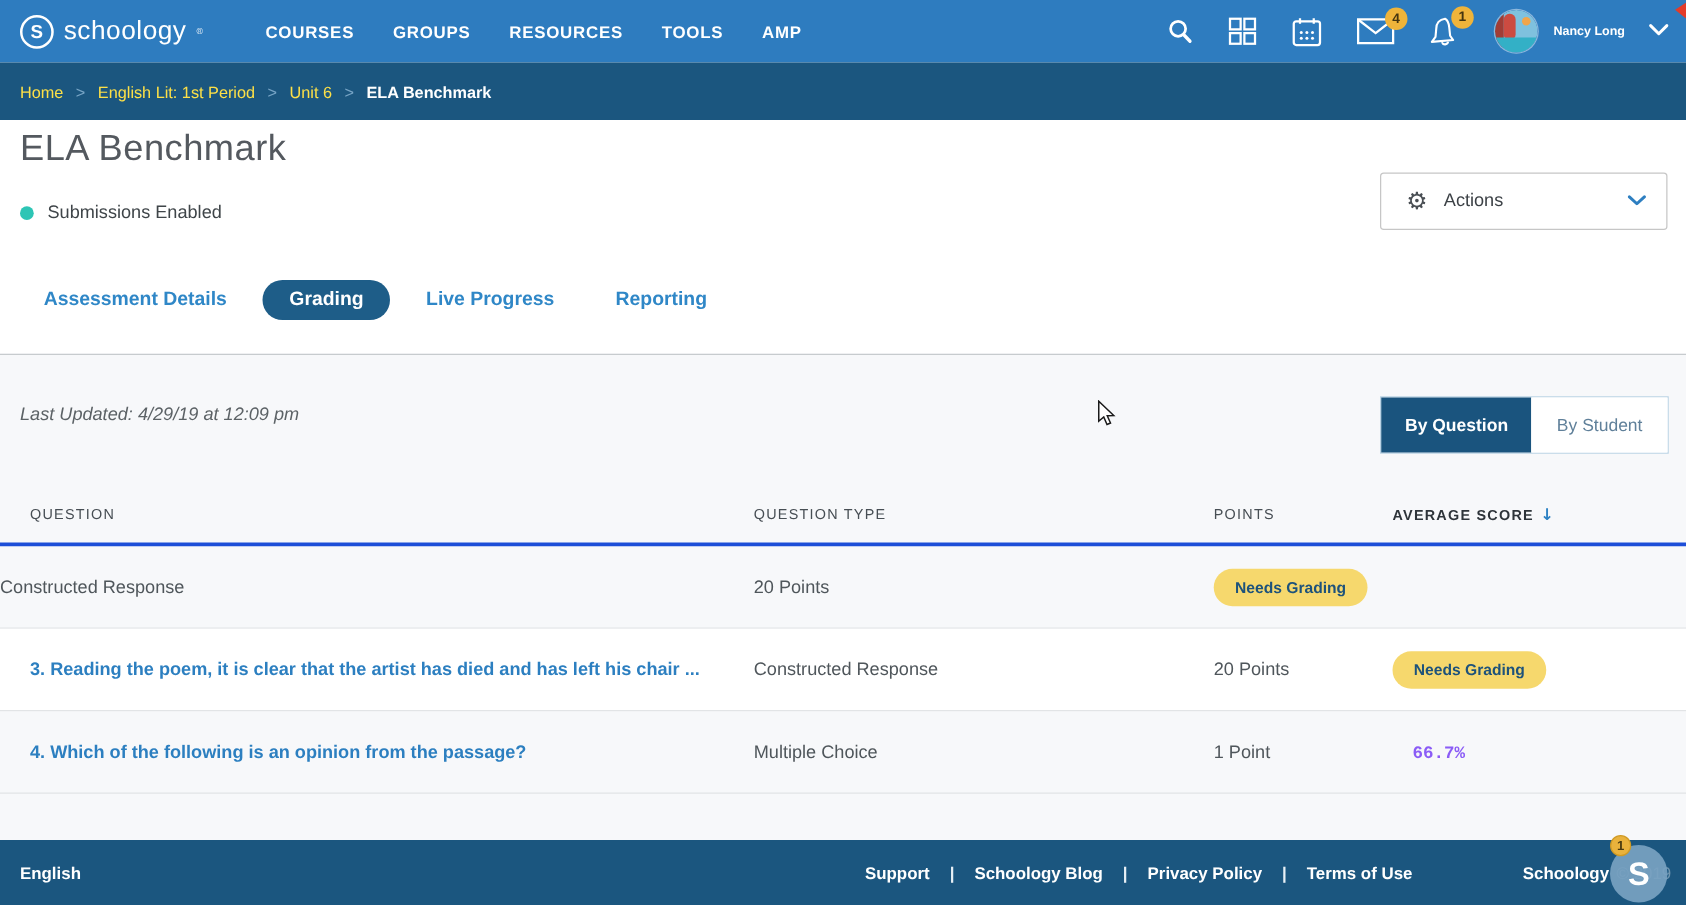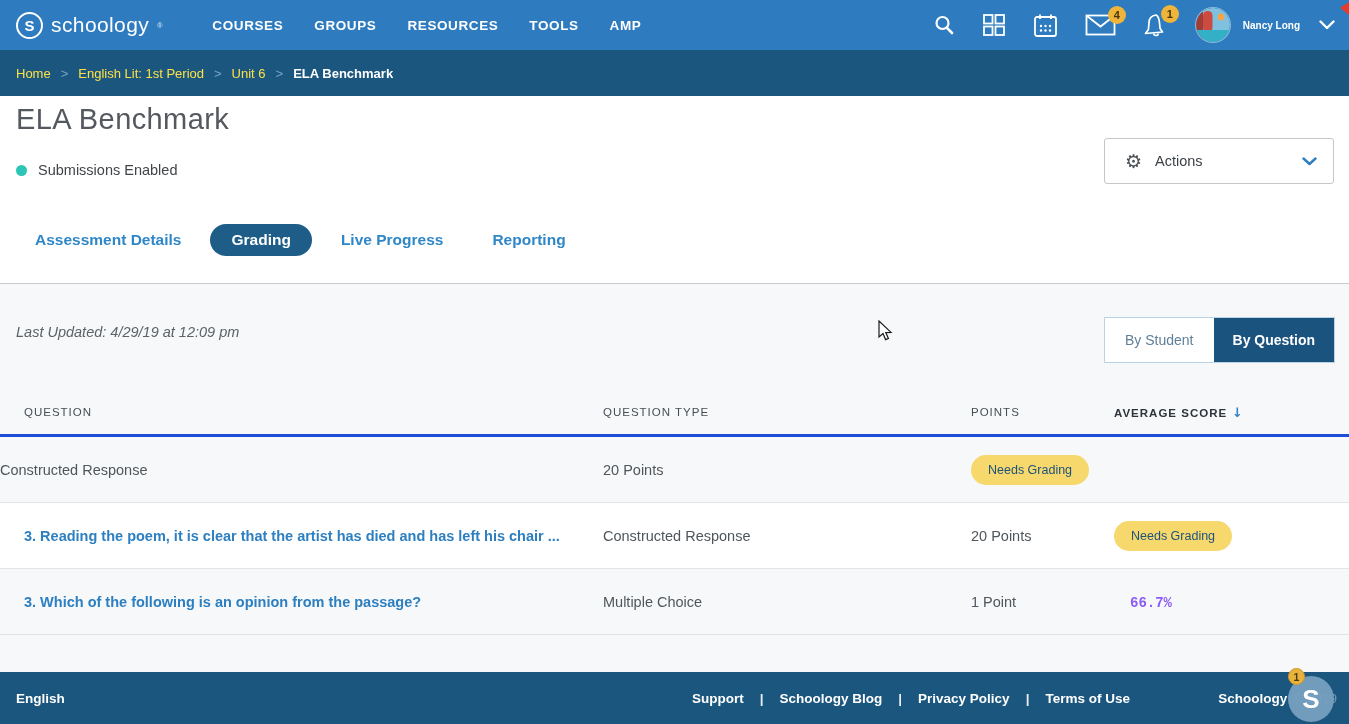--- a/index.html
+++ b/index.html
@@ -71,21 +71,21 @@
   .ghead { height:47px; border-bottom:3px solid #1d4ed8; }
   .ghead .cell { font-size:11.5px; letter-spacing:1px; color:#474e54; font-weight:normal; }
   .ghead .cell.sorted { color:#2e343a; font-weight:bold; }
   .sort-arrow { font-family:"DejaVu Sans", sans-serif; color:#2e82c4; font-weight:bold; font-size:13px; margin-left:5px; }
   .cell.c1 { padding-left:24px; padding-right:30px; }
   .drow { height:66px; border-bottom:1px solid #e2e4e6; }
   .drow.alt { background:#fff; }
   .qlink { font-size:14.5px; font-weight:bold; color:#2c7fc0; cursor:pointer; white-space:nowrap;
            overflow:hidden; text-overflow:ellipsis; display:block; }
   .qtype, .qpoints { font-size:14.5px; color:#4f565b; }
-  .score-badge { display:inline-block; background:#f6d86d; color:#1d527b; font-size:12.5px; font-weight:normal;
+  .score-badge { display:inline-block; background:#f6d86d; color:#1d527b; font-size:12.5px; font-weight:bold;
                  border-radius:15px; padding:8px 17px; cursor:pointer; }
   .score-pct { font-size:14px; font-weight:bold; color:#8b5cf6; padding-left:16px;font-family:Liberation Mono, monospace; }
 
   
   .footer { position:absolute; bottom:0; left:0; width:100%; height:52px; background:#1b567f;
             display:flex; align-items:center; color:#fff; overflow:visible; }
   .foot-lang { position:absolute; left:16px; font-size:13.5px; font-weight:bold; cursor:pointer; }
   .foot-links { position:absolute; left:692px; display:flex; align-items:center; font-size:13.5px; font-weight:bold; }
   .foot-links .flink { cursor:pointer; }
   .foot-sep { margin:0 16px; color:#e8f0f6; }
@@ -219,22 +219,22 @@
       <span class="tab pill">Grading</span>
       <span class="tab">Live Progress</span>
       <span class="tab spaced">Reporting</span>
     </div>
   </header>
 
   <section class="content">
     <div class="last-updated">Last Updated: 4/29/19 at 12:09 pm</div>
 
     <div class="view-toggle">
+      <span class="vt-opt vt-active">By Question</span>
       <span class="vt-opt vt-idle">By Student</span>
-      <span class="vt-opt vt-active">By Question</span>
     </div>
 
     <div class="gtable">
       <div class="grow ghead">
         <span class="cell c1">QUESTION</span>
         <span class="cell">QUESTION TYPE</span>
         <span class="cell">POINTS</span>
         <span class="cell sorted">
           <span>AVERAGE SCORE</span><span class="sort-arrow">↓</span>
         </span>
@@ -250,21 +250,21 @@
         <span class="cell c1">
             <a class="qlink">3. Reading the poem, it is clear that the artist has died and has left his chair ...</a>
           </span>
         <span class="cell qtype">Constructed Response</span>
         <span class="cell qpoints">20 Points</span>
         <span class="cell"><span class="score-badge">Needs Grading</span></span>
       </div>
 
       <div class="grow drow">
         <span class="cell c1">
-            <a class="qlink">3. Which of the following is an opinion from the passage?</a>
+            <a class="qlink">4. Which of the following is an opinion from the passage?</a>
           </span>
         <span class="cell qtype">Multiple Choice</span>
         <span class="cell qpoints">1 Point</span>
         <span class="cell"><span class="score-pct">66.7%</span></span>
       </div>
     </div>
   </section>
 
   <footer class="footer">
     <span class="foot-lang">English</span>

